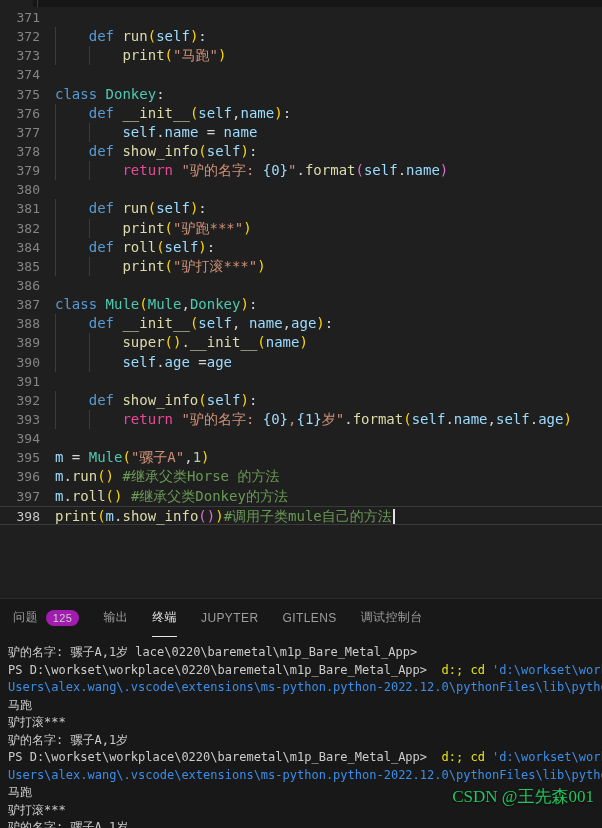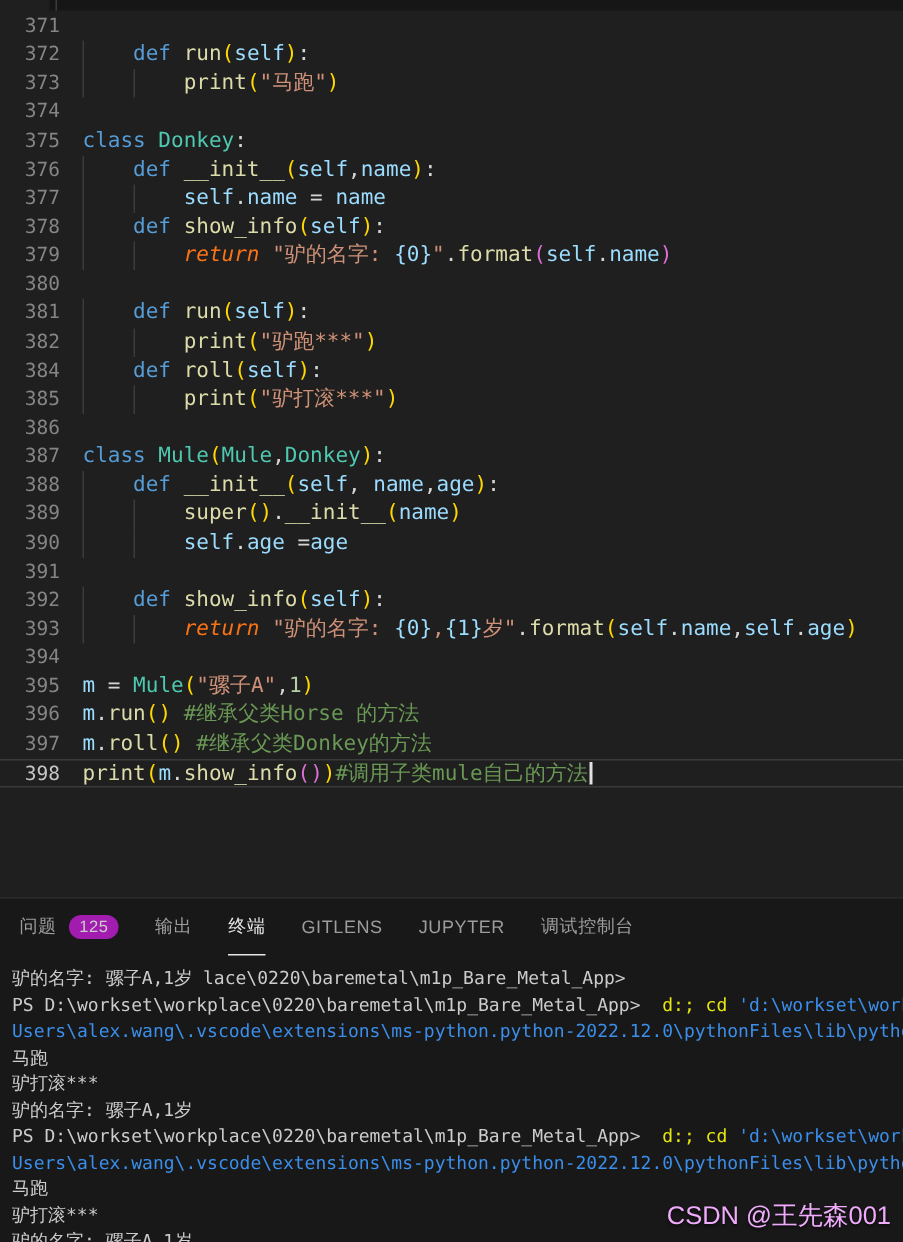--- a/index.html
+++ b/index.html
@@ -8,21 +8,21 @@
 
   
   #editor { position:absolute; top:0; left:0; right:0; height:598px; padding-top:8px; overflow:hidden; }
   .code-row { display:flex; height:19.15px; line-height:19.15px; position:relative; width:100%; }
   .code-row.active { border-top:1px solid #3a3a3a; border-bottom:1px solid #3a3a3a; }
   .gutter-num { flex:0 0 40px; width:40px; text-align:right; color:#858585; font-size:13px; }
   .code-row.active .gutter-num { color:#c6c6c6; }
   .code-text { white-space:pre; font-size:14px; padding-left:15px; position:relative; }
   .indent-guide { position:absolute; top:0; width:1px; height:19.15px; background:#3b3b3b; }
   .tk-kw  { color:#569cd6; }
-  .tk-ctrl{ color:#f97316;font-style:italic; }
+  .tk-ctrl{ color:#ec4899; }
   .tk-fn  { color:#dcdcaa; }
   .tk-cls { color:#4ec9b0; }
   .tk-var { color:#9cdcfe; }
   .tk-str { color:#ce9178; }
   .tk-fmt { color:#9cdcfe; }
   .tk-num { color:#b5cea8; }
   .tk-cmt { color:#6a9955; }
   .tk-p1  { color:#ffd700; }
   .tk-p2  { color:#da70d6; }
   .tk-txt { color:#d4d4d4; }
@@ -38,21 +38,21 @@
   .panel-tab.active { color:#e7e7e7; border-bottom-color:#e7e7e7; }
   .tab-badge { margin-left:8px; background:#a21caf; color:#cccccc; font-size:11px; line-height:11px; padding:3px 7px 2px; border-radius:10px; }
 
   
   #terminal { position:absolute; top:636px; left:0; right:0; bottom:0; padding:8px 0 0 8px; overflow:hidden; }
   .term-line { white-space:pre; font-family:"DejaVu Sans Mono", monospace; font-size:12px; line-height:17.5px; color:#cccccc; }
   .c-fg  { color:#cccccc; }
   .c-yel { color:#e5e510; }
   .c-blu { color:#3b8eea; }
 
-  #watermark { position:absolute; right:8px; bottom:6px; color:#f0abfc; font-family:Liberation Sans, sans-serif; font-size:17px; text-shadow:0 1px 2px rgba(0,0,0,.6); }
+  #watermark { position:absolute; right:8px; bottom:20px; color:#22c55e; font-family:Liberation Serif, serif; font-size:17px; text-shadow:0 1px 2px rgba(0,0,0,.6); }
 </style>
 </head>
 <body>
 
 <div id="editor">
     <div class="code-row">
       <span class="gutter-num">371</span>
       <span class="code-text"></span>
     </div>
     <div class="code-row">
@@ -193,24 +193,24 @@
         <span>问题</span>
         <span class="tab-badge">125</span>
       </div>
       <div class="panel-tab">
         <span>输出</span>
       </div>
       <div class="panel-tab active">
         <span>终端</span>
       </div>
       <div class="panel-tab">
+        <span>JUPYTER</span>
+      </div>
+      <div class="panel-tab">
         <span>GITLENS</span>
-      </div>
-      <div class="panel-tab">
-        <span>JUPYTER</span>
       </div>
       <div class="panel-tab">
         <span>调试控制台</span>
       </div>
     </div>
 </div>
 
 <div id="terminal">
     <div class="term-line"><span class="c-fg">驴的名字: 骡子A,1岁 lace\0220\baremetal\m1p_Bare_Metal_App&gt;</span></div>
     <div class="term-line"><span class="c-fg">PS D:\workset\workplace\0220\baremetal\m1p_Bare_Metal_App&gt;  </span><span class="c-yel">d:;</span><span class="c-fg"> </span><span class="c-yel">cd</span><span class="c-fg"> </span><span class="c-blu">'d:\workset\workpl</span></div>

